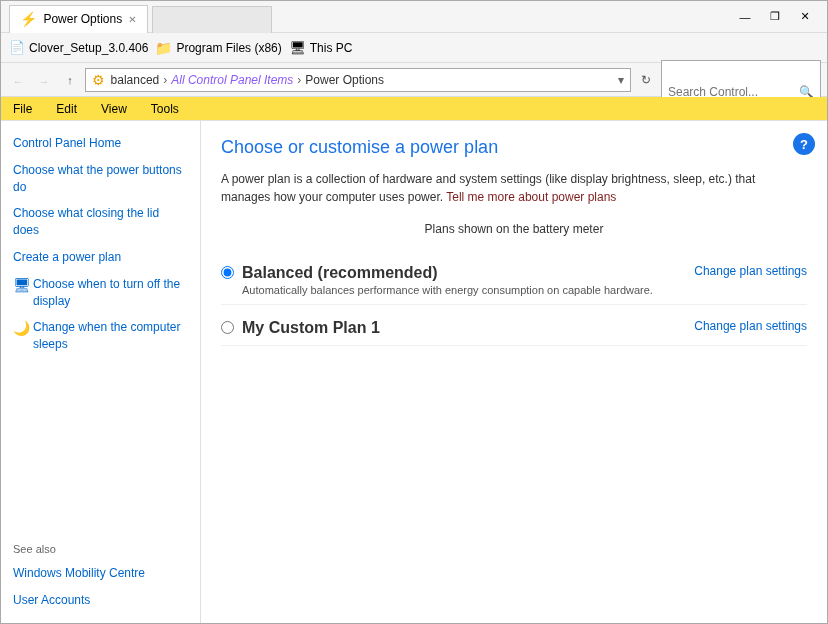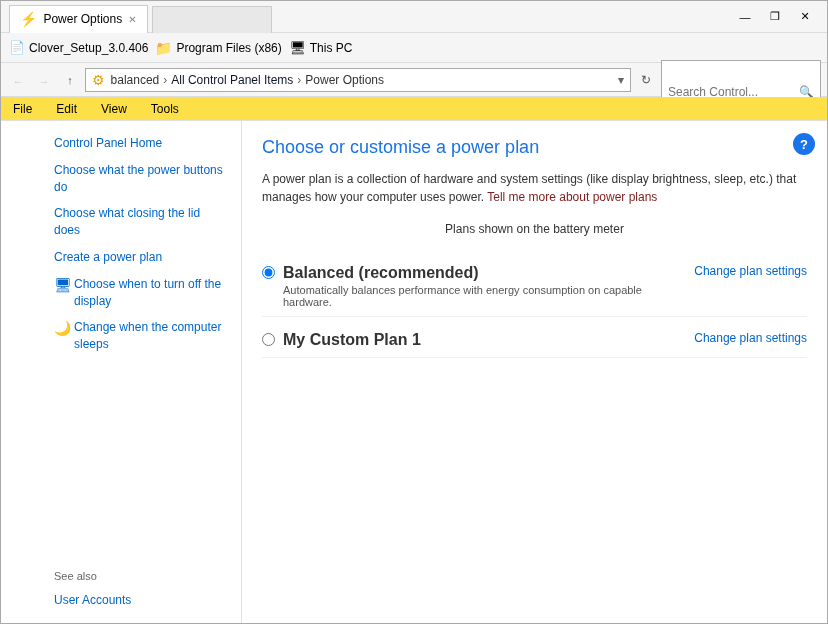--- a/index.html
+++ b/index.html
@@ -31,21 +31,21 @@
     .path-dropdown { color: #666; margin-left: auto; cursor: pointer; }
     .refresh-btn { width: 22px; height: 22px; display: flex; align-items: center; justify-content: center; cursor: pointer; color: #555; }
     .search-box { width: 160px; height: 40px; border: 1px solid #aaa; background: #fff; display: flex; align-items: flex-end; padding: 0 6px; gap: 4px; }
     .search-box input { border: none; outline: none; font-size: 12px; width: 100%; background: transparent; }
 
     
     .menu-bar { height: 24px; display: flex; align-items: center; padding: 0 8px; gap: 16px; background: #fde047; border-bottom: 1px solid #e0e0e0; }
     .menu-item { font-size: 12px; cursor: pointer; padding: 2px 4px; }
 
     
-    .content-area { display: flex; flex: 1; overflow: hidden; padding-left: 41px; }
+    .content-area { display: flex; flex: 1; overflow: hidden; }
 
     
     .sidebar { width: 200px; min-width: 200px; padding: 12px 8px; background: #fff; border-right: 1px solid #e0e0e0; display: flex; flex-direction: column; gap: 6px; overflow-y: auto; }
     .sidebar-link { color: #0066cc; font-size: 12px; cursor: pointer; line-height: 1.4; padding: 2px 4px; display: flex; align-items: flex-start; gap: 4px; }
     .sidebar-section-title { font-size: 11px; color: #666; margin-top: 16px; padding: 2px 4px; }
 
     
     .main-panel { flex: 1; padding: 16px 20px; overflow-y: auto; position: relative; }
     .help-icon { position: absolute; top: 12px; right: 12px; width: 22px; height: 22px; background: #1a73e8; border-radius: 50%; color: #fff; display: flex; align-items: center; justify-content: center; font-weight: bold; font-size: 13px; cursor: pointer; }
     .main-title { color: #1a73e8; font-size: 18px; font-weight: 400; margin-bottom: 12px; }
@@ -102,21 +102,21 @@
   </div>
 
   <div class="address-bar">
     <div class="nav-btn disabled">←</div>
     <div class="nav-btn disabled">→</div>
     <div class="nav-btn">↑</div>
     <div class="address-path">
       <span style="color:#e8a000; font-size:14px; margin-right:4px;">⚙</span>
       <span class="path-part" style="color:#333;">balanced</span>
       <span class="path-sep">›</span>
-      <span class="path-part" style="color:#0f172a;">All Control Panel Items</span>
+      <span class="path-part" style="color:#8b5cf6;font-style:italic;">All Control Panel Items</span>
       <span class="path-sep">›</span>
       <span class="path-part" style="color:#333;">Power Options</span>
       <span class="path-dropdown">▾</span>
     </div>
     <div class="refresh-btn">↻</div>
     <div class="search-box">
       <input type="text" placeholder="Search Control..." style="">
       <span style="color:#888; font-size:12px;">🔍</span>
     </div>
   </div>
@@ -149,20 +149,23 @@
         <span>Choose when to turn off the display</span>
       </div>
       <div class="sidebar-link">
         <span style="font-size:14px; min-width:16px;">🌙</span>
         <span>Change when the computer sleeps</span>
       </div>
 
       <div style="flex:1;"></div>
 
       <div class="sidebar-section-title">See also</div>
+      <div class="sidebar-link">
+        <span>Windows Mobility Centre</span>
+      </div>
       <div class="sidebar-link">
         <span>User Accounts</span>
       </div>
     </div>
 
     <div class="main-panel">
       <div class="help-icon">?</div>
 
       <h1 class="main-title">Choose or customise a power plan</h1>
 

